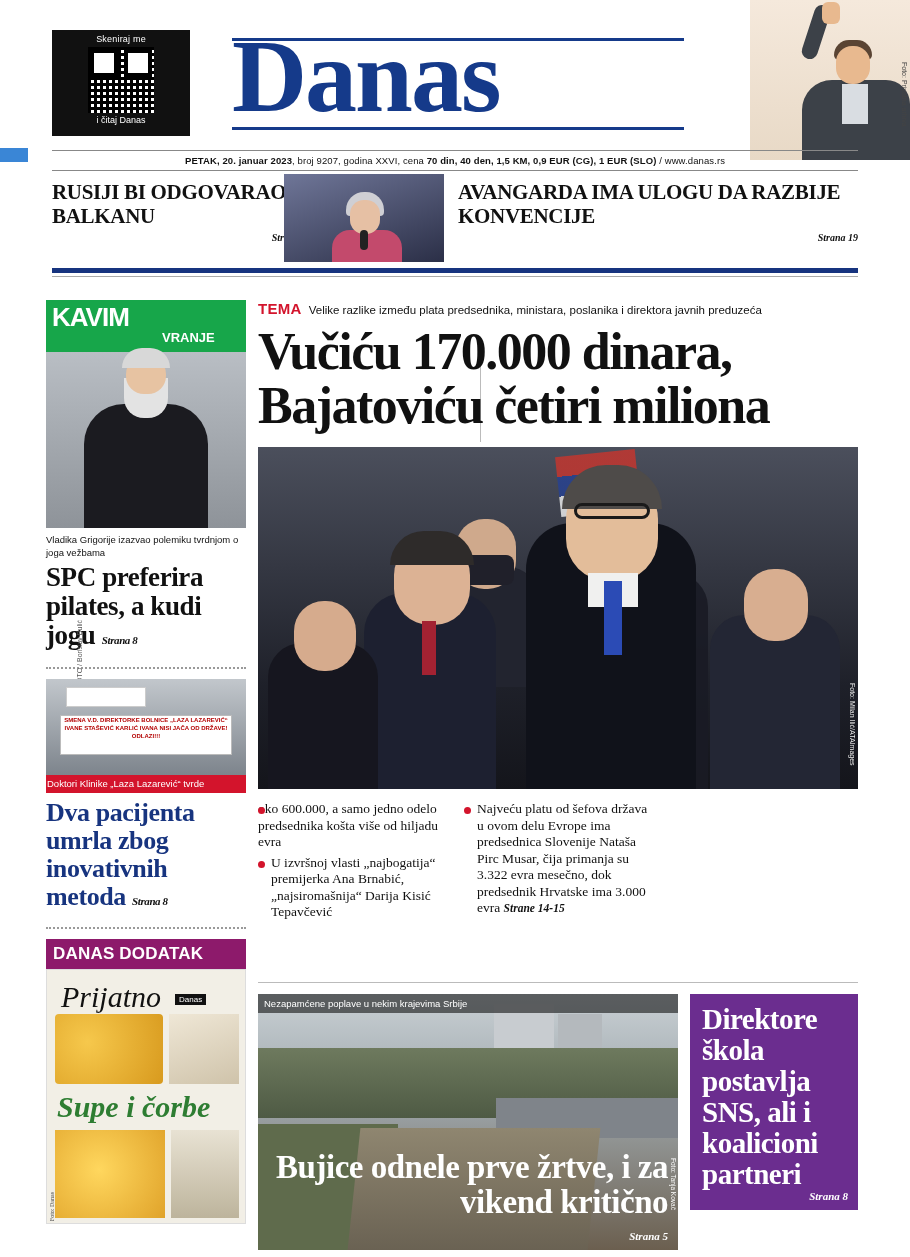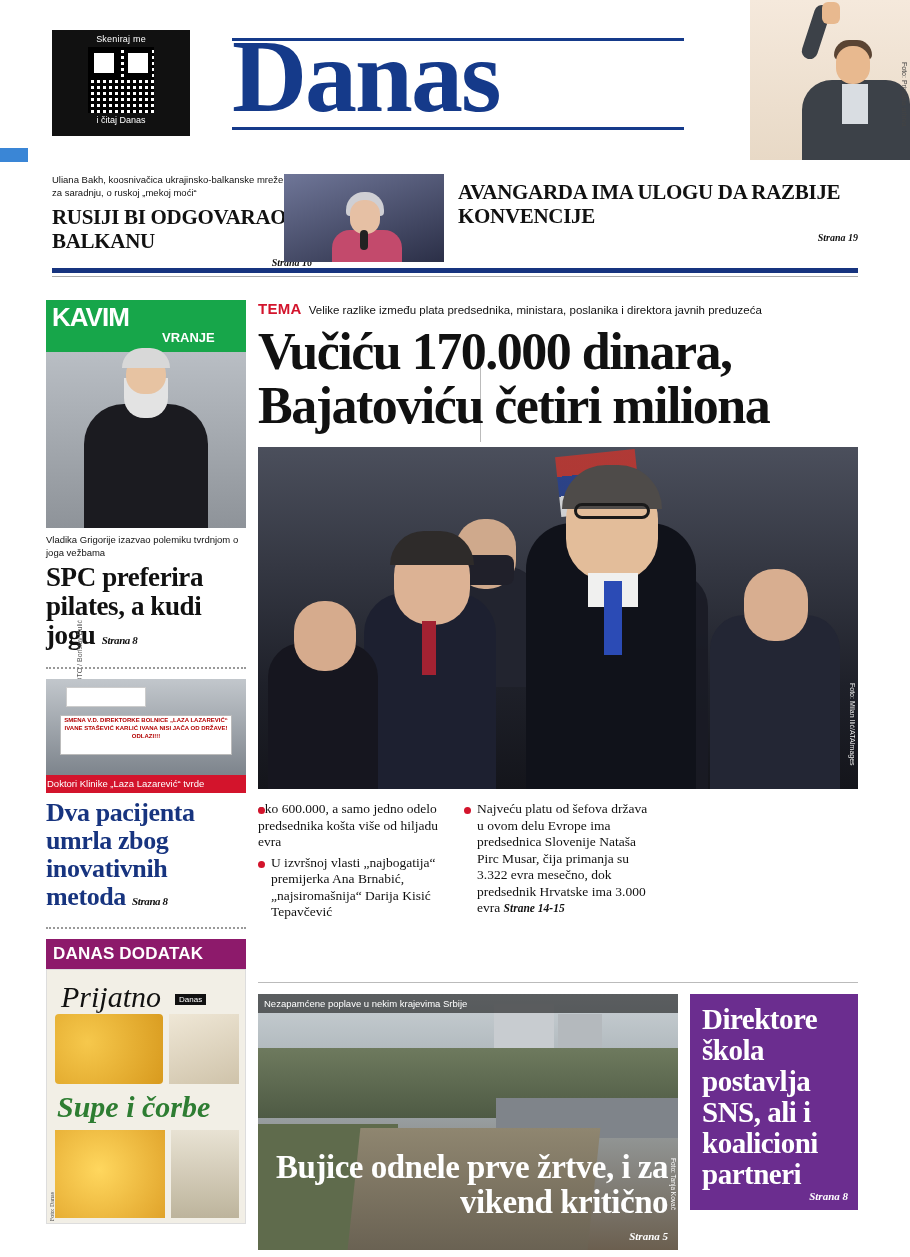--- a/index.html
+++ b/index.html
@@ -265,24 +265,27 @@
       <div class="body"></div>
       <div class="shirt"></div>
       <div class="hair"></div>
       <div class="head"></div>
       <div class="photo-credit-v">Foto: Privatna arhiva</div>
     </div>
   </div>
 
   <div class="blue-tab"></div>
 
+  <div class="dateline">
+    <b>PETAK,</b>
+    <b>20. januar 2023</b><span>, broj 9207, godina XXVI, cena </span><b>70 din, 40 den, 1,5 KM, 0,9 EUR (CG), 1 EUR (SLO)</b><span> / www.danas.rs</span>
+  </div>
 
   <div class="teasers">
     <div class="teaser-left">
-      <div class="teaser-kicker">Uliana Bakh, koosnivačica ukrajinsko-balkanske mreže za saradnju, o ruskoj „mekoj moći“</div>
       <div class="teaser-head">RUSIJI BI ODGOVARAO SUKOB NA BALKANU</div>
       <div class="teaser-page">Strana 16</div>
       <div class="teaser-img">
         <div class="bgw"></div>
         <div class="jacket"></div>
         <div class="hairw"></div>
         <div class="face"></div>
         <div class="mic"></div>
       </div>
     </div>

